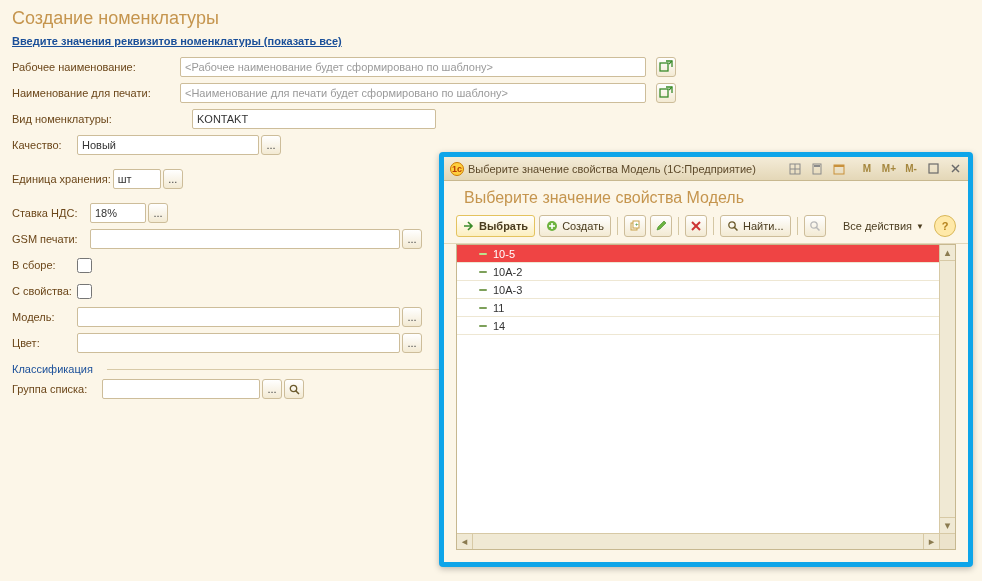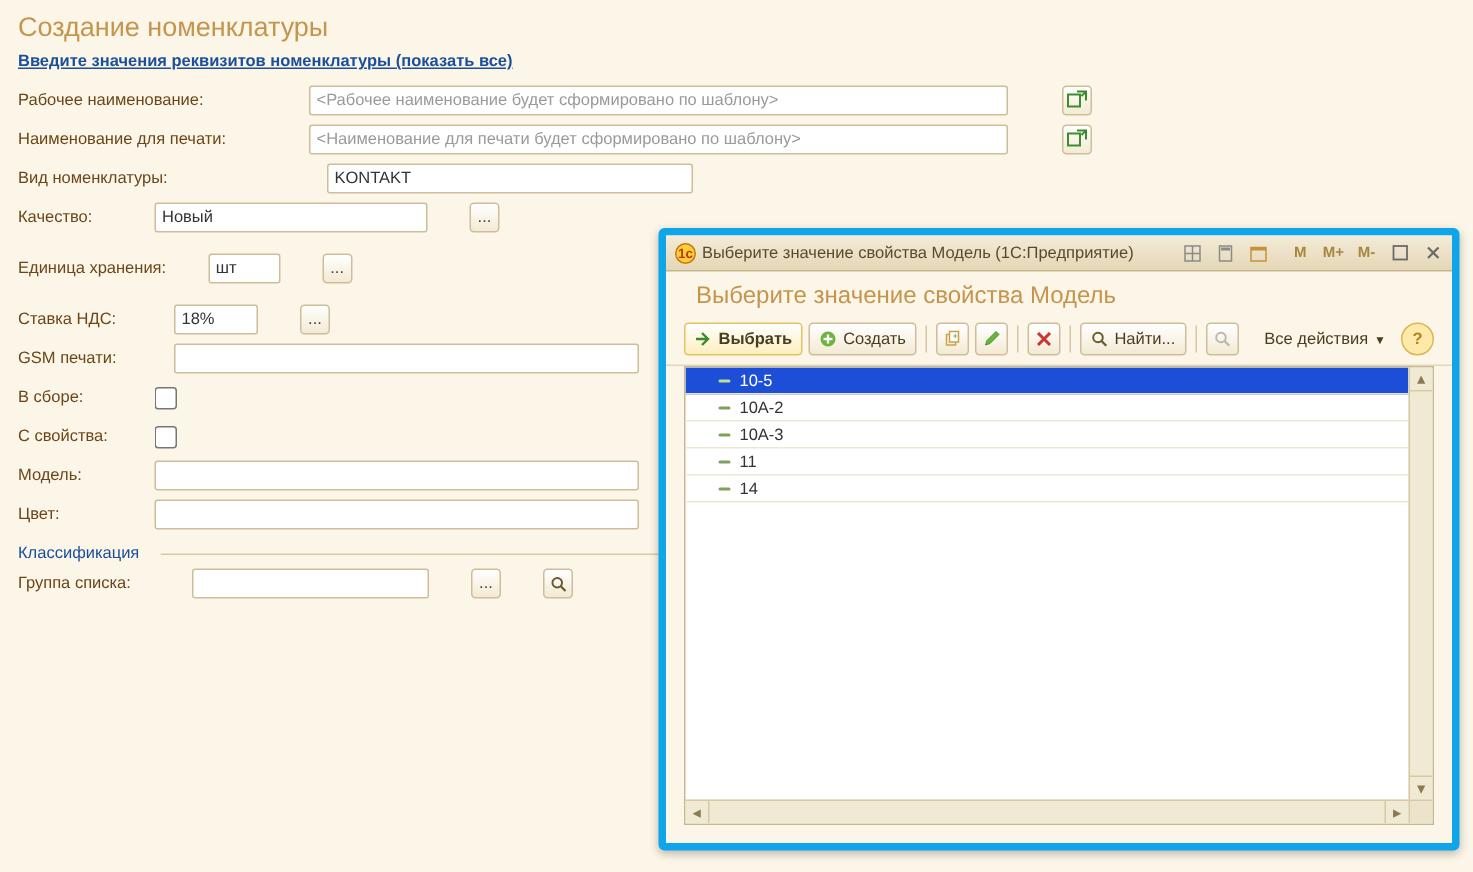--- a/index.html
+++ b/index.html
@@ -21,21 +21,21 @@
     .show-all-link {
       color: #1a4f99;
       text-decoration: underline;
       font-weight: bold;
       font-size: 11px;
       padding: 0 0 10px 12px;
       display: inline-block;
       cursor: pointer;
     }
     .form { padding: 0 12px; }
-    .row { display: flex; align-items: center; margin-bottom: 6px; min-height: 20px; gap: 26px; }
+    .row { display: flex; align-items: center; margin-bottom: 6px; min-height: 20px; }
     .lbl { color: #6b4619; white-space: nowrap; }
     .inp {
       border: 1px solid #cdbd9a;
       background: #fff;
       height: 20px;
       padding: 0 4px;
       font-size: 11px;
       color: #333;
       border-radius: 2px;
     }
@@ -131,21 +131,21 @@
       border:1px solid #c7b890; background:#fff;
       position:relative; overflow:hidden;
     }
     .list-inner { position:absolute; inset:0 16px 16px 0; overflow:hidden; }
     .litem {
       height:18px; display:flex;align-items:center;
       border-bottom:1px solid #eee7d3;
       padding-left:22px; gap:6px; cursor:pointer;
       color:#333;
     }
-    .litem.sel { background:#1d4ed8; color:#fff; }
+    .litem.sel { background:#ef4444; color:#fff; }
     .dash { width:8px;height:2px;background:#7da05a;border-radius:1px; }
     .litem.sel .dash { background:#bde08d; }
     .vscroll {
       position:absolute; right:0; top:0; bottom:16px; width:16px;
       background:#f0e9d4; border-left:1px solid #d7c9a5;
     }
     .vscroll .arrow { height:16px;display:flex;align-items:center;justify-content:center;color:#8b7b50;cursor:pointer;border-bottom:1px solid #d7c9a5;}
     .vscroll .arrow.bot { position:absolute;bottom:0;left:0;right:0;border-top:1px solid #d7c9a5;border-bottom:none;}
     .hscroll {
       position:absolute; left:0; right:16px; bottom:0; height:16px;

